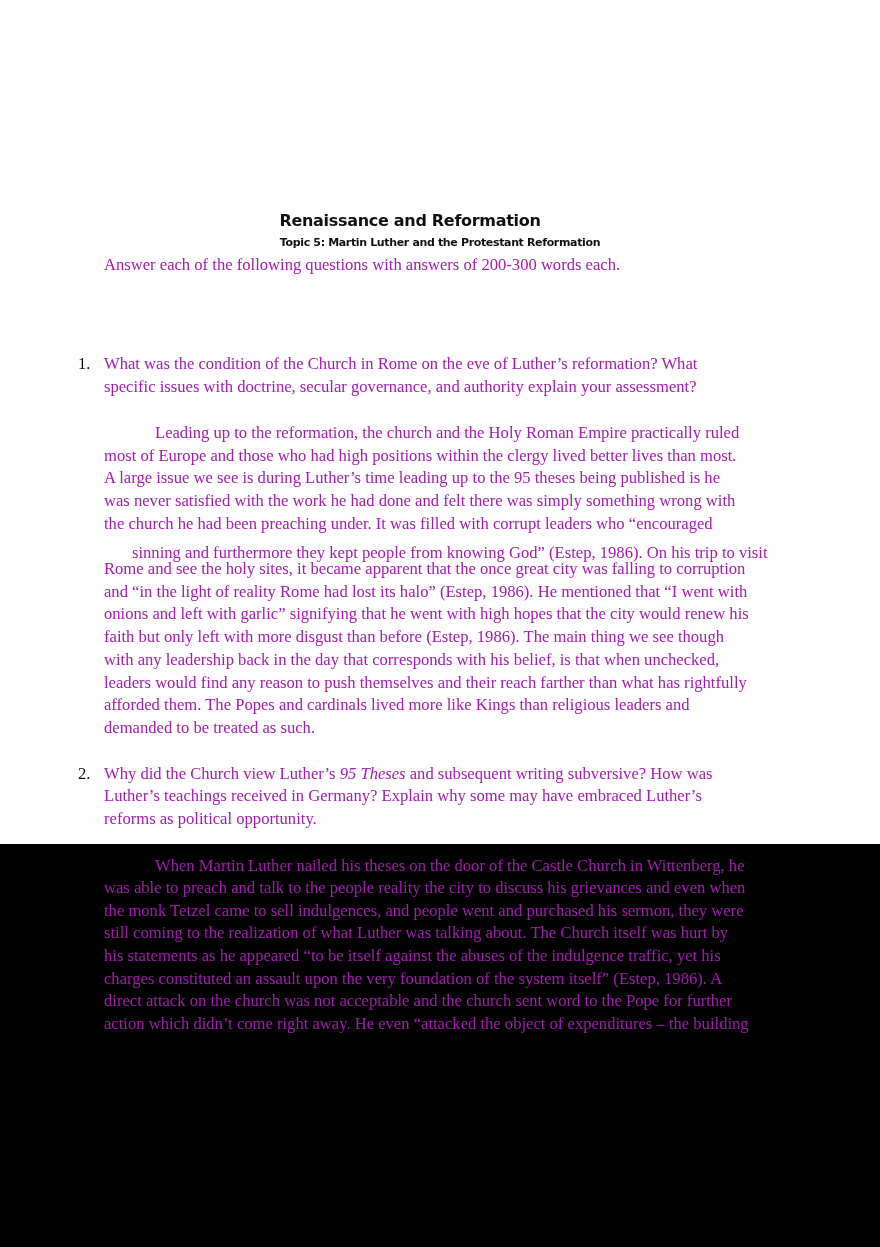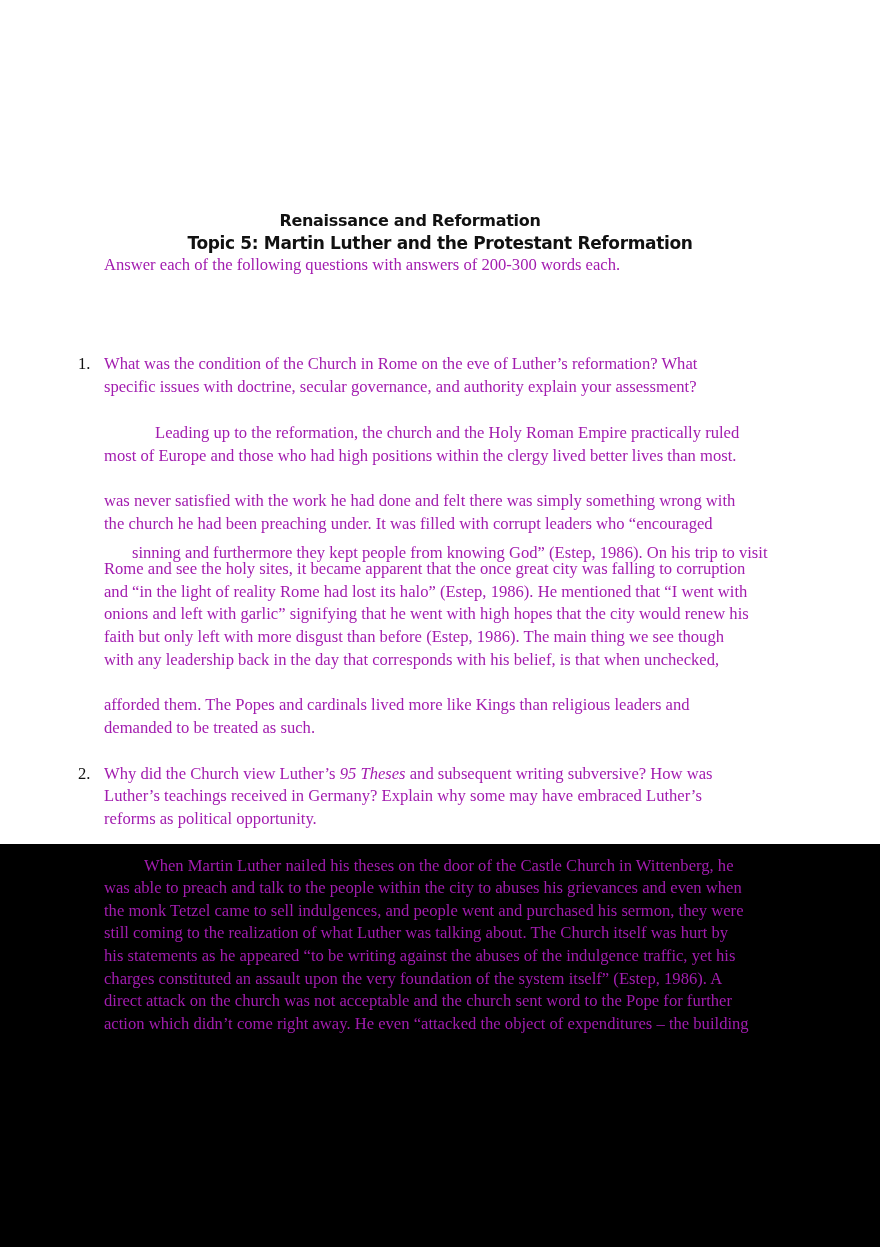--- a/index.html
+++ b/index.html
@@ -36,21 +36,21 @@
       white-space: nowrap;
     }
     .subtitle {
       position: absolute;
       left: 0;
       top: 233px;
       width: 880px;
       text-align: center;
       font-family: "DejaVu Sans", sans-serif;
       font-weight: bold;
-      font-size: 17px;
+      font-size: 11px;
       line-height: 20px;
       letter-spacing: -0.35px;
       white-space: nowrap;
     }
     .line {
       position: absolute;
       font-family: Liberation Serif, serif;
       font-size: 16.6px;
       line-height: 22px;
       white-space: nowrap;
@@ -83,42 +83,44 @@
   <div class="subtitle">Topic 5: Martin Luther and the Protestant Reformation</div>
 
   <div class="line" style="left:104px; top:254px;">Answer each of the following questions with answers of 200-300 words each.</div>
 
   <div class="num" style="left:78px; top:353px;">1.</div>
   <div class="line" style="left:104px; top:353px;">What was the condition of the Church in Rome on the eve of Luther’s reformation?  What</div>
   <div class="line" style="left:104px; top:376px;">specific issues with doctrine, secular governance, and authority explain your assessment?</div>
 
   <div class="line" style="left:155px; top:422px;">Leading up to the reformation, the church and the Holy Roman Empire practically ruled</div>
   <div class="line" style="left:104px; top:445px;">most of Europe and those who had high positions within the clergy lived better lives than most.</div>
+  <div class="line" style="left:104px; top:467px;">A large issue we see is during Luther’s time leading up to the 95 theses being published is he</div>
   <div class="line" style="left:104px; top:490px;">was never satisfied with the work he had done and felt there was simply something wrong with</div>
   <div class="line" style="left:104px; top:513px;">the church he had been preaching under. It was filled with corrupt leaders who “encouraged</div>
   <div class="line" style="left:104px; top:542px;margin-left:28px;">sinning and furthermore they kept people from knowing God” (Estep, 1986). On his trip to visit</div>
   <div class="line" style="left:104px; top:558px;">Rome and see the holy sites, it became apparent that the once great city was falling to corruption</div>
   <div class="line" style="left:104px; top:581px;">and “in the light of reality Rome had lost its halo” (Estep, 1986). He mentioned that “I went with</div>
   <div class="line" style="left:104px; top:603px;">onions and left with garlic” signifying that he went with high hopes that the city would renew his</div>
   <div class="line" style="left:104px; top:626px;">faith but only left with more disgust than before (Estep, 1986). The main thing we see though</div>
   <div class="line" style="left:104px; top:649px;">with any leadership back in the day that corresponds with his belief, is that when unchecked,</div>
+  <div class="line" style="left:104px; top:672px;">leaders would find any reason to push themselves and their reach farther than what has rightfully</div>
   <div class="line" style="left:104px; top:694px;">afforded them. The Popes and cardinals lived more like Kings than religious leaders and</div>
   <div class="line" style="left:104px; top:717px;">demanded to be treated as such.</div>
 
   <div class="num" style="left:78px; top:763px;">2.</div>
   <div class="line" style="left:104px; top:763px;">
     <span>Why did the Church view Luther’s </span><span class="ital">95 Theses</span><span> and subsequent writing subversive?  How was</span>
   </div>
   <div class="line" style="left:104px; top:785px;">Luther’s teachings received in Germany?  Explain why some may have embraced Luther’s</div>
   <div class="line" style="left:104px; top:808px;">reforms as political opportunity.</div>
 
-  <div class="line" style="left:144px; top:855px;">When Martin Luther nailed his theses on the door of the Castle Church in Wittenberg, he</div>
-  <div class="line" style="left:104px; top:877px;">was able to preach and talk to the people within the city to abuses his grievances and even when</div>
+  <div class="line" style="left:155px; top:855px;">When Martin Luther nailed his theses on the door of the Castle Church in Wittenberg, he</div>
+  <div class="line" style="left:104px; top:877px;">was able to preach and talk to the people reality the city to discuss his grievances and even when</div>
   <div class="line" style="left:104px; top:900px;">the monk Tetzel came to sell indulgences, and people went and purchased his sermon, they were</div>
   <div class="line" style="left:104px; top:922px;">still coming to the realization of what Luther was talking about. The Church itself was hurt by</div>
-  <div class="line" style="left:104px; top:945px;">his statements as he appeared “to be writing against the abuses of the indulgence traffic, yet his</div>
+  <div class="line" style="left:104px; top:945px;">his statements as he appeared “to be itself against the abuses of the indulgence traffic, yet his</div>
   <div class="line" style="left:104px; top:968px;">charges constituted an assault upon the very foundation of the system itself” (Estep, 1986). A</div>
   <div class="line" style="left:104px; top:990px;">direct attack on the church was not acceptable and the church sent word to the Pope for further</div>
   <div class="line" style="left:104px; top:1013px;">action which didn’t come right away. He even “attacked the object of expenditures – the building</div>
 
 </div>
 
 <div class="bottom-band"></div>
 
 </body></html>

